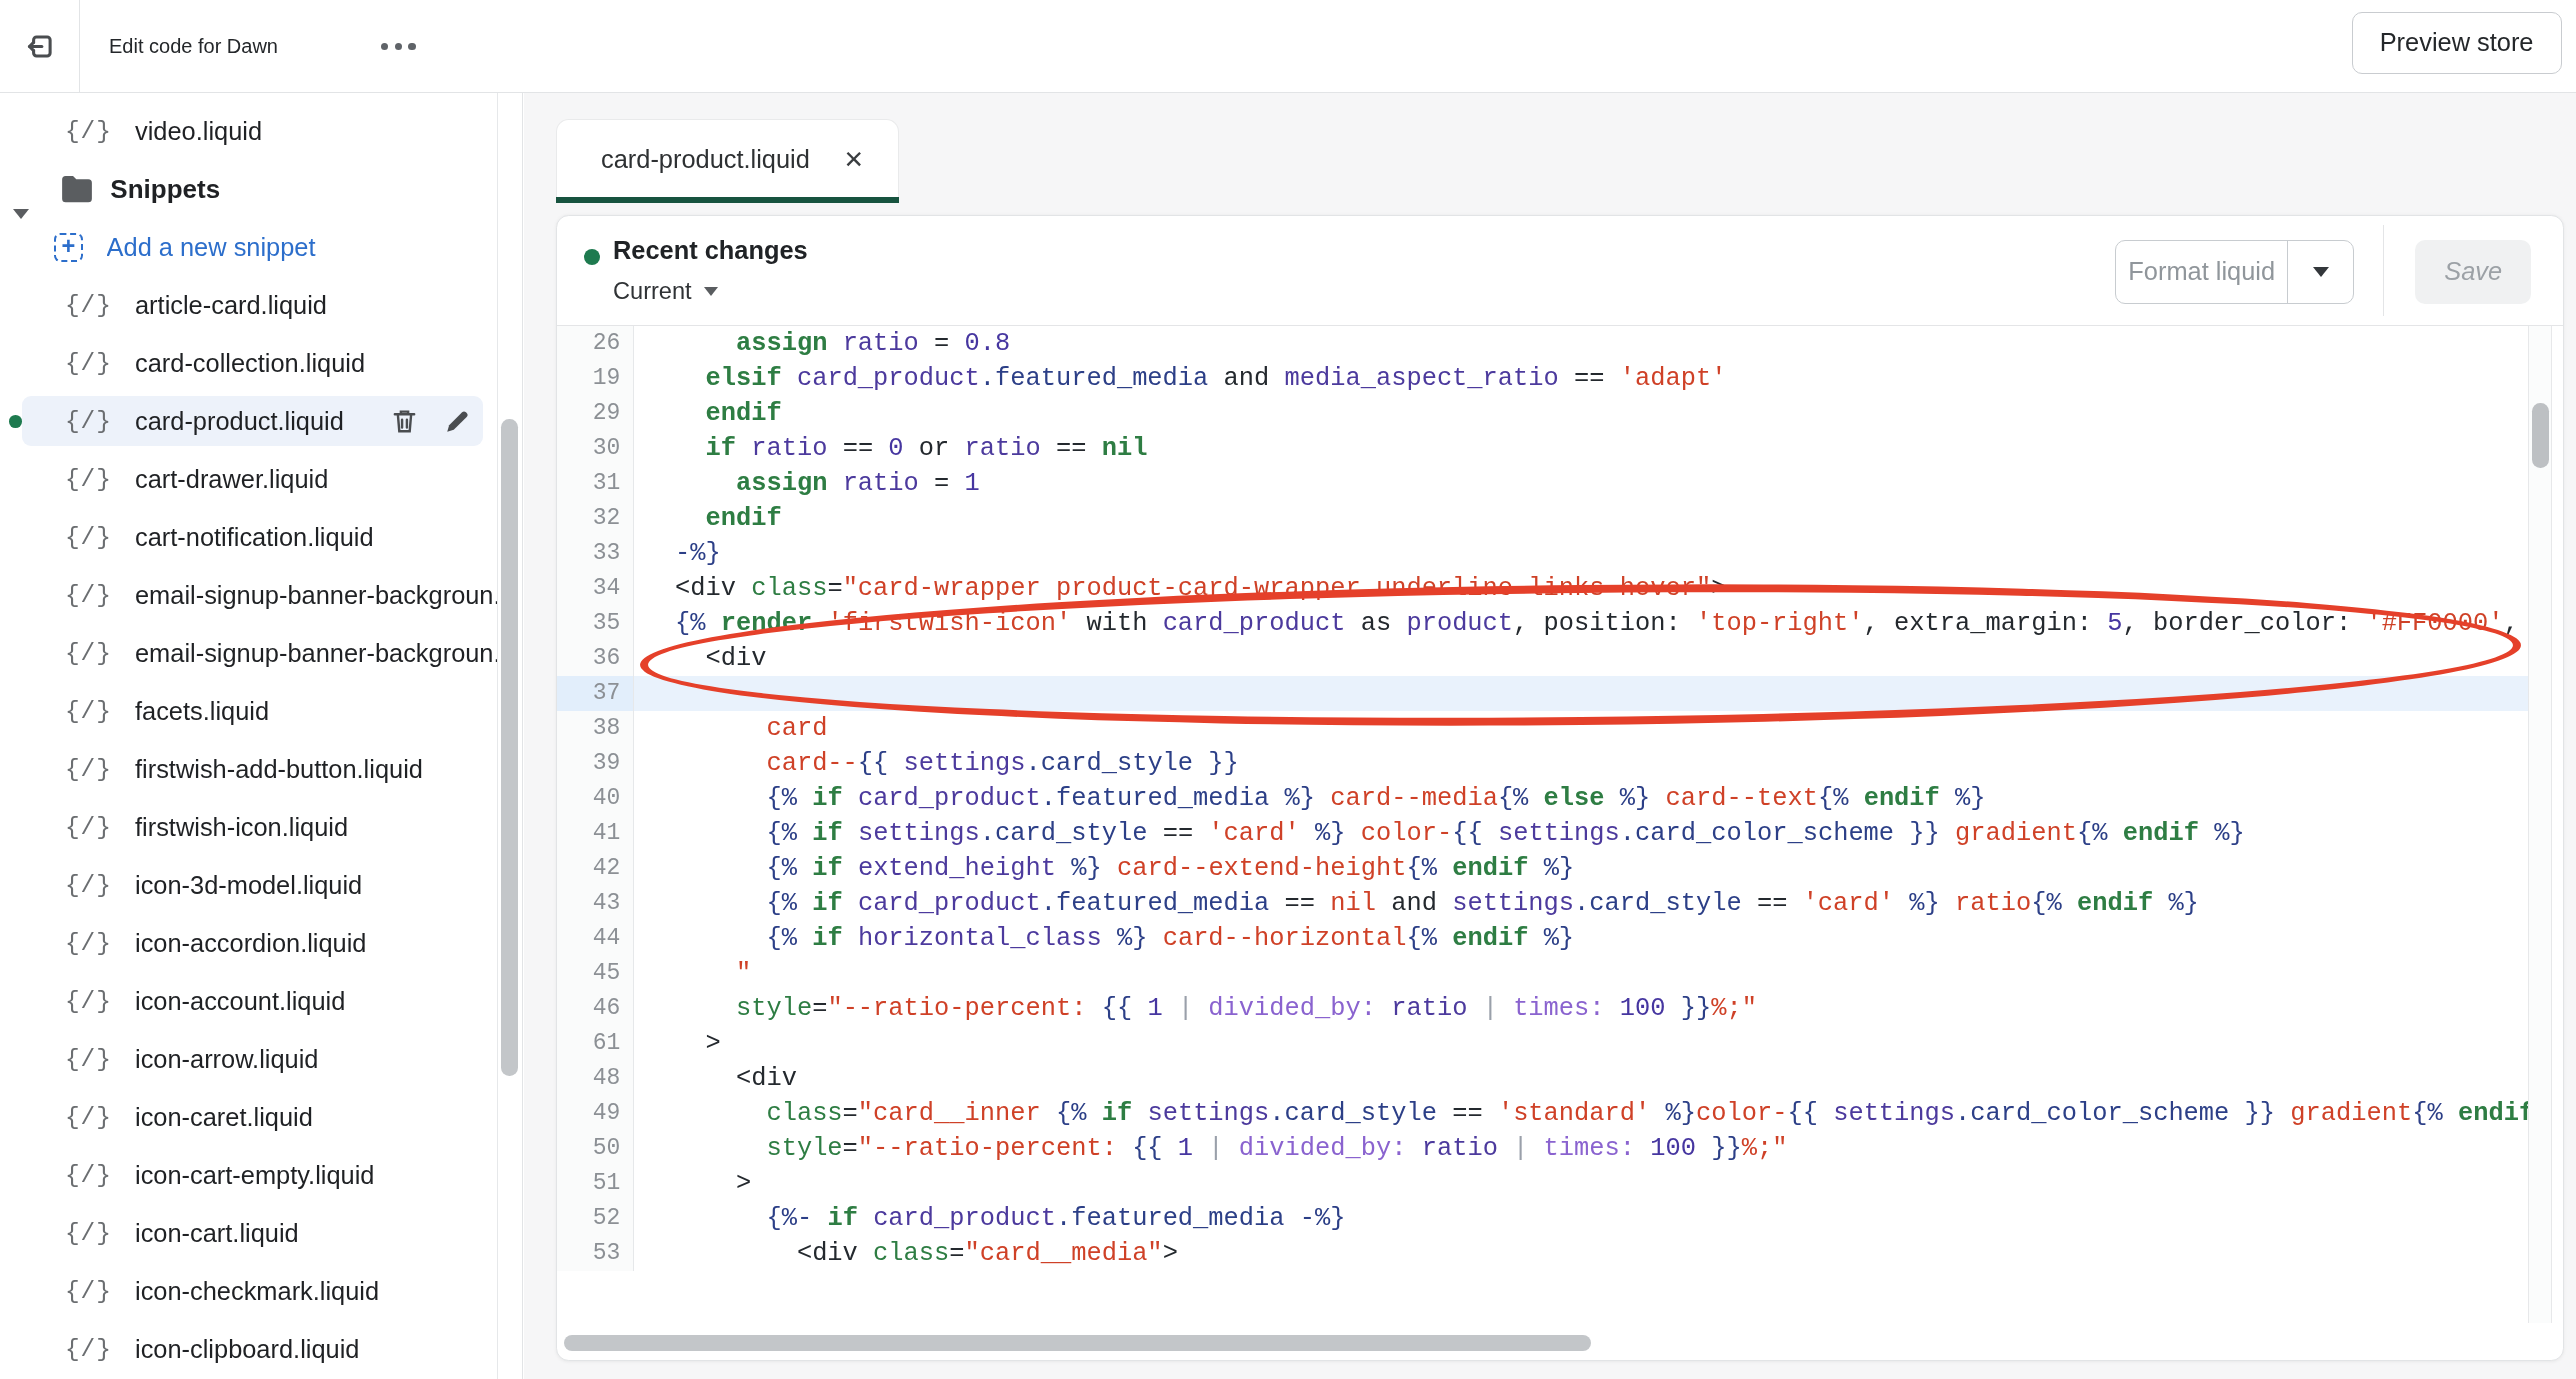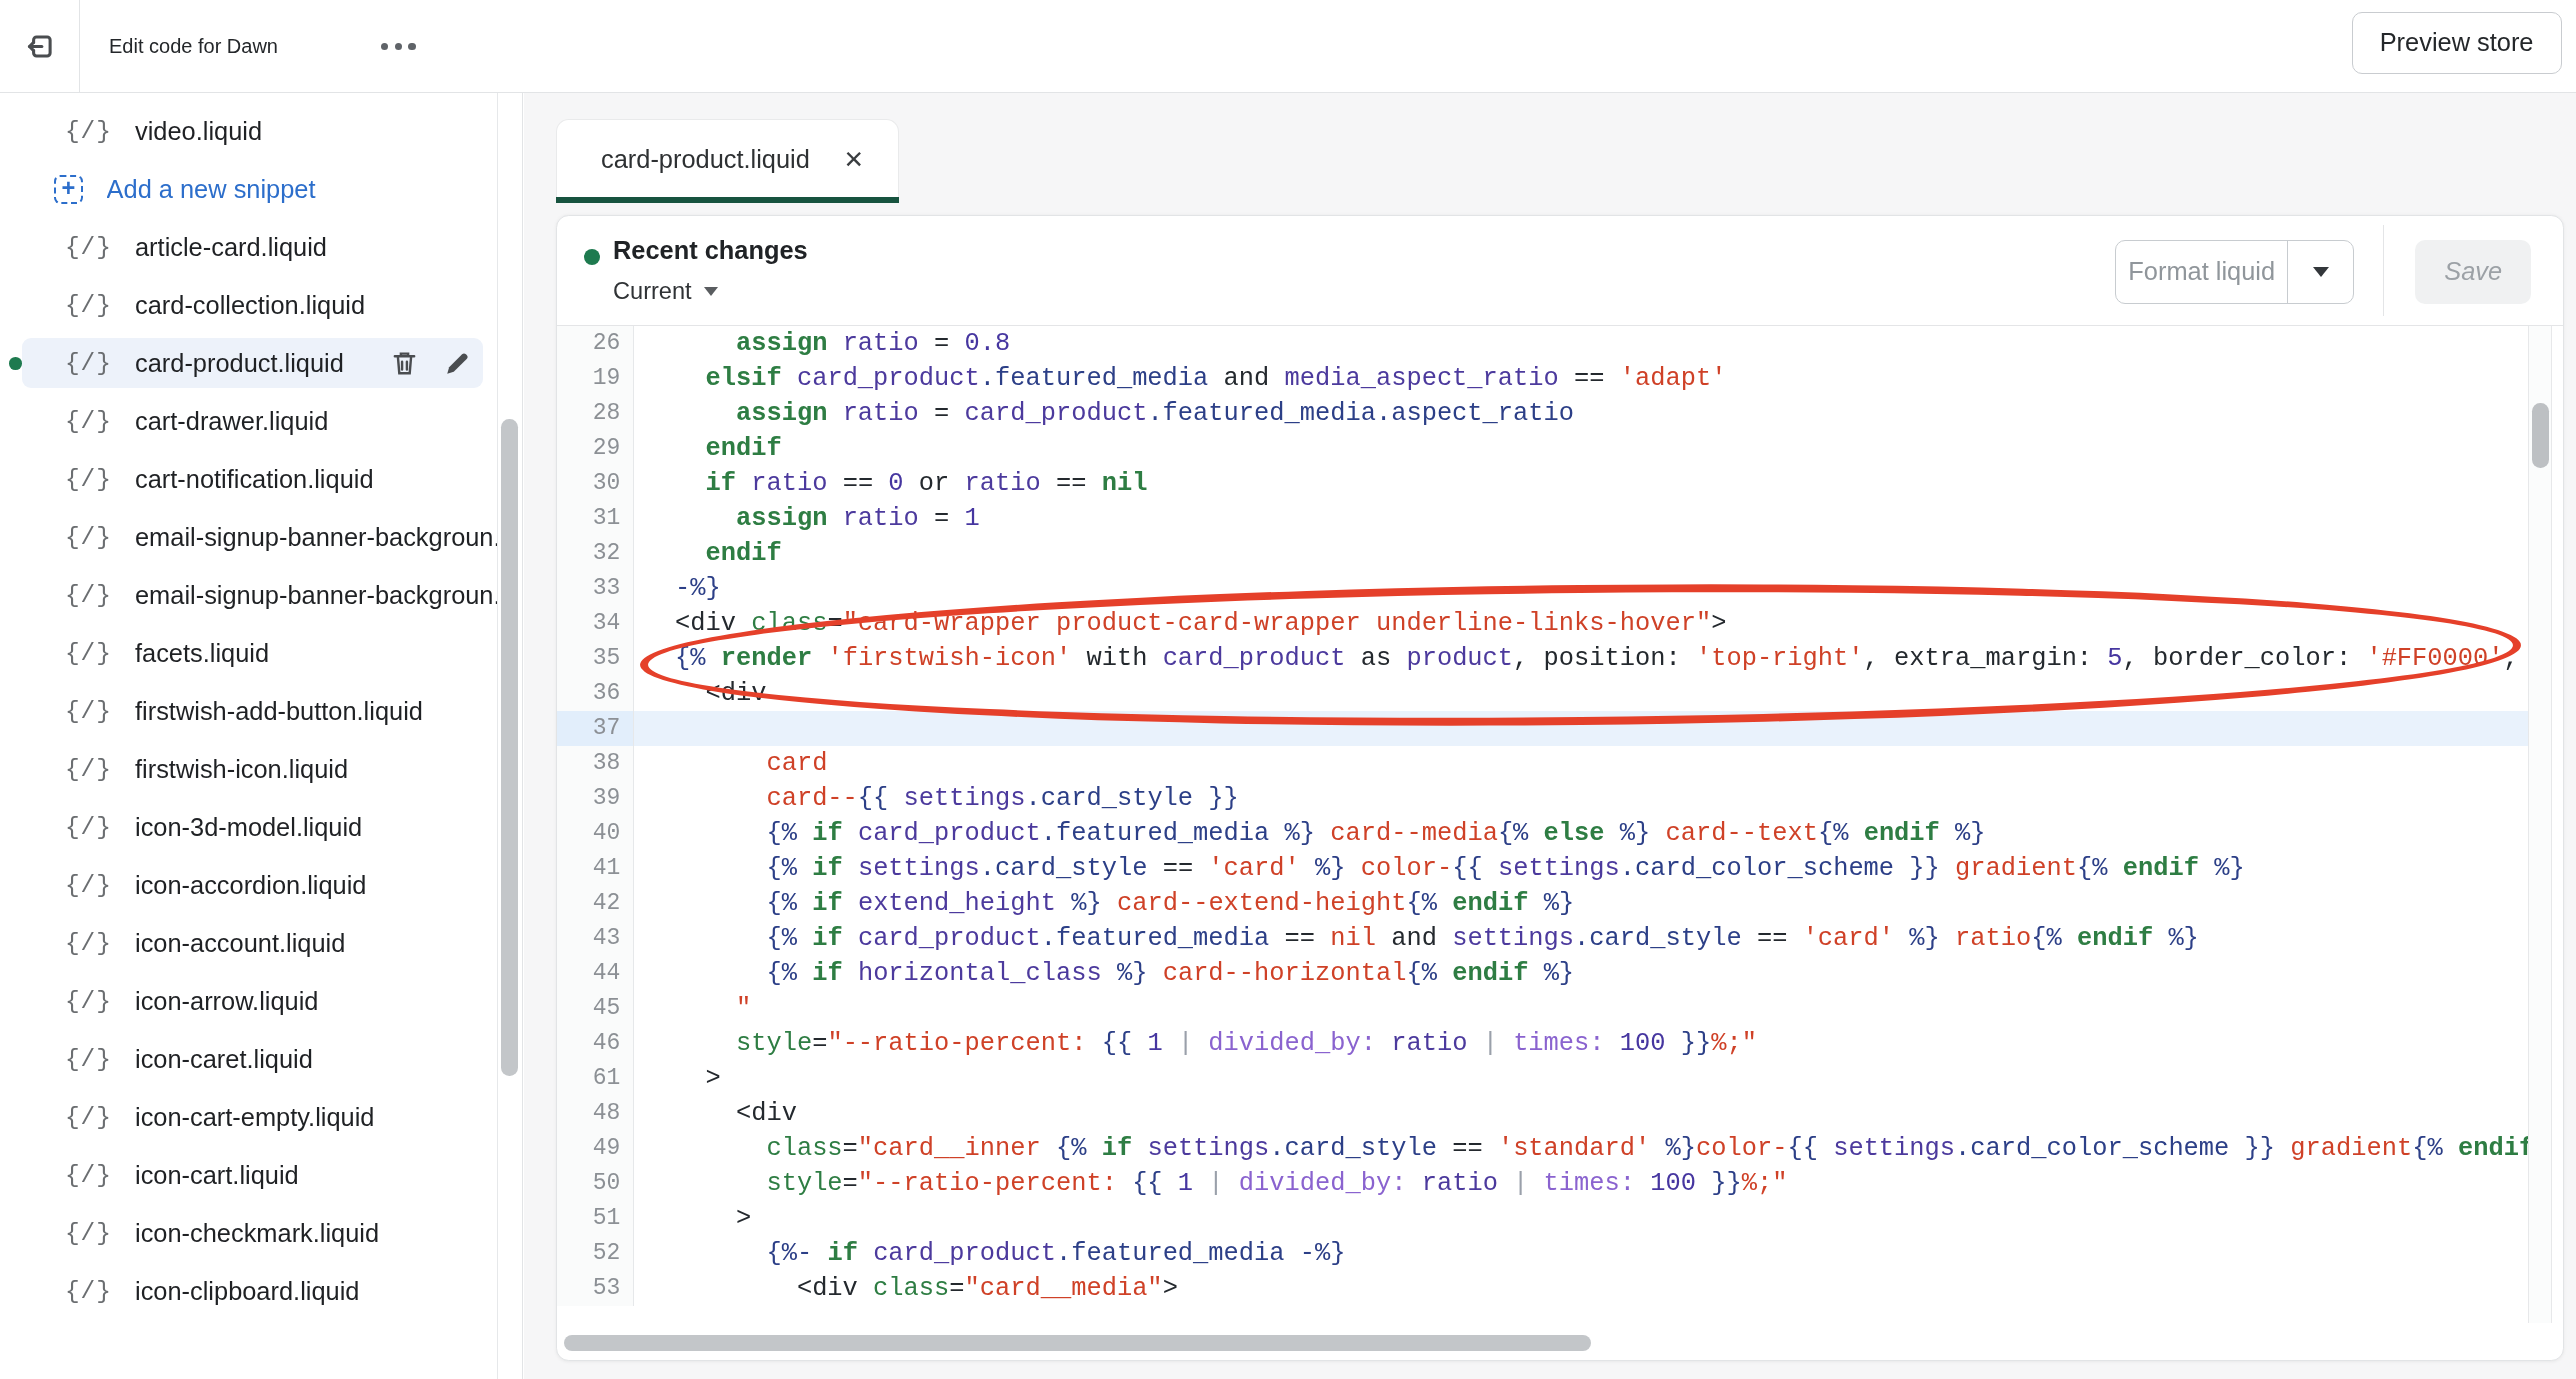--- a/index.html
+++ b/index.html
@@ -107,20 +107,29 @@
     </div>
     <button class="btn-preview">Preview store</button>
   </div>
 
   <div class="sidebar">
     <div class="sb-list" id="sidebar-list">
         <div class="sb-row">
           <span class="sb-codeicon">{/}</span>
           <span class="sb-label">video.liquid</span>
         </div>
+        <div class="sb-row folder">
+          <span class="sb-caret"></span>
+          <span class="sb-foldericon">
+            <svg width="34" height="29" viewBox="0 0 24 20" fill="#5a5d60">
+              <path d="M1.5 3A2.5 2.5 0 0 1 4 .5h5.2l2.3 2.3h8.5A2.5 2.5 0 0 1 22.5 5.3v11.2a2.5 2.5 0 0 1-2.5 2.5H4a2.5 2.5 0 0 1-2.5-2.5V3z"></path>
+            </svg>
+          </span>
+          <span class="sb-label">Snippets</span>
+        </div>
         <div class="sb-row link">
           <span class="sb-addicon">+</span>
           <span class="sb-label">Add a new snippet</span>
         </div>
         <div class="sb-row">
           <span class="sb-codeicon">{/}</span>
           <span class="sb-label">article-card.liquid</span>
         </div>
         <div class="sb-row">
           <span class="sb-codeicon">{/}</span>
@@ -234,21 +243,20 @@
           <span class="fcaret">
               <i></i>
             </span>
         </div>
         <button class="btn-save">Save</button>
       </div>
 
       <div class="code-wrap" id="code-lines">
           <div class="cm-row"><span class="gut">26</span><span class="cod"><span class="tk-pl">    </span><span class="tk-kw">assign</span><span class="tk-pl"> </span><span class="tk-vr">ratio</span><span class="tk-pl"> = </span><span class="tk-nm">0.8</span></span></div>
           <div class="cm-row"><span class="gut">19</span><span class="cod"><span class="tk-pl">  </span><span class="tk-kw">elsif</span><span class="tk-pl"> </span><span class="tk-vr">card_product</span><span class="tk-pr">.featured_media</span><span class="tk-pl"> and </span><span class="tk-vr">media_aspect_ratio</span><span class="tk-pl"> == </span><span class="tk-st">'adapt'</span></span></div>
-          <div class="cm-row"><span class="gut">28</span><span class="cod"><span class="tk-pl">    </span><span class="tk-kw">assign</span><span class="tk-pl"> </span><span class="tk-vr">ratio</span><span class="tk-pl"> = </span><span class="tk-vr">card_product</span><span class="tk-pr">.featured_media.aspect_ratio</span></span></div>
           <div class="cm-row"><span class="gut">29</span><span class="cod"><span class="tk-pl">  </span><span class="tk-kw">endif</span></span></div>
           <div class="cm-row"><span class="gut">30</span><span class="cod"><span class="tk-pl">  </span><span class="tk-kw">if</span><span class="tk-pl"> </span><span class="tk-vr">ratio</span><span class="tk-pl"> == </span><span class="tk-nm">0</span><span class="tk-pl"> or </span><span class="tk-vr">ratio</span><span class="tk-pl"> == </span><span class="tk-kw">nil</span></span></div>
           <div class="cm-row"><span class="gut">31</span><span class="cod"><span class="tk-pl">    </span><span class="tk-kw">assign</span><span class="tk-pl"> </span><span class="tk-vr">ratio</span><span class="tk-pl"> = </span><span class="tk-nm">1</span></span></div>
           <div class="cm-row"><span class="gut">32</span><span class="cod"><span class="tk-pl">  </span><span class="tk-kw">endif</span></span></div>
           <div class="cm-row"><span class="gut">33</span><span class="cod"><span class="tk-dl">-%}</span></span></div>
           <div class="cm-row"><span class="gut">34</span><span class="cod"><span class="tk-pl">&lt;div </span><span class="tk-at">class</span><span class="tk-pl">=</span><span class="tk-st">"card-wrapper product-card-wrapper underline-links-hover"</span><span class="tk-pl">&gt;</span></span></div>
           <div class="cm-row"><span class="gut">35</span><span class="cod"><span class="tk-dl">{%</span><span class="tk-pl"> </span><span class="tk-kw">render</span><span class="tk-pl"> </span><span class="tk-st">'firstwish-icon'</span><span class="tk-pl"> with </span><span class="tk-vr">card_product</span><span class="tk-pl"> as </span><span class="tk-vr">product</span><span class="tk-pl">, position: </span><span class="tk-st">'top-right'</span><span class="tk-pl">, extra_margin: </span><span class="tk-nm">5</span><span class="tk-pl">, border_color: </span><span class="tk-st">'#FF0000'</span><span class="tk-pl">,</span></span></div>
           <div class="cm-row"><span class="gut">36</span><span class="cod"><span class="tk-pl">  &lt;div</span></span></div>
           <div class="cm-row hl"><span class="gut">37</span><span class="cod"><span class="tk-pl">    </span><span class="tk-at">class</span><span class="tk-pl">=</span><span class="tk-st">"</span></span></div>
           <div class="cm-row"><span class="gut">38</span><span class="cod"><span class="tk-st">      card</span></span></div>

